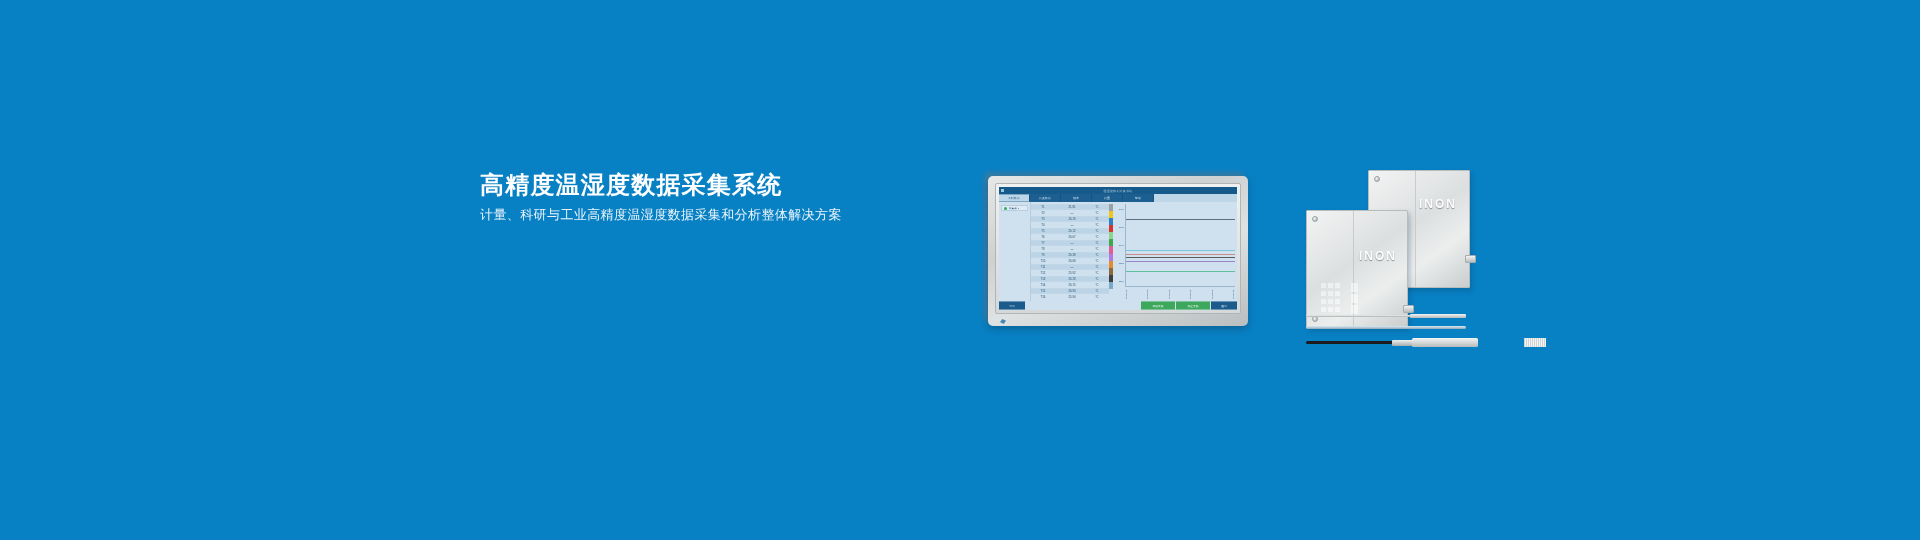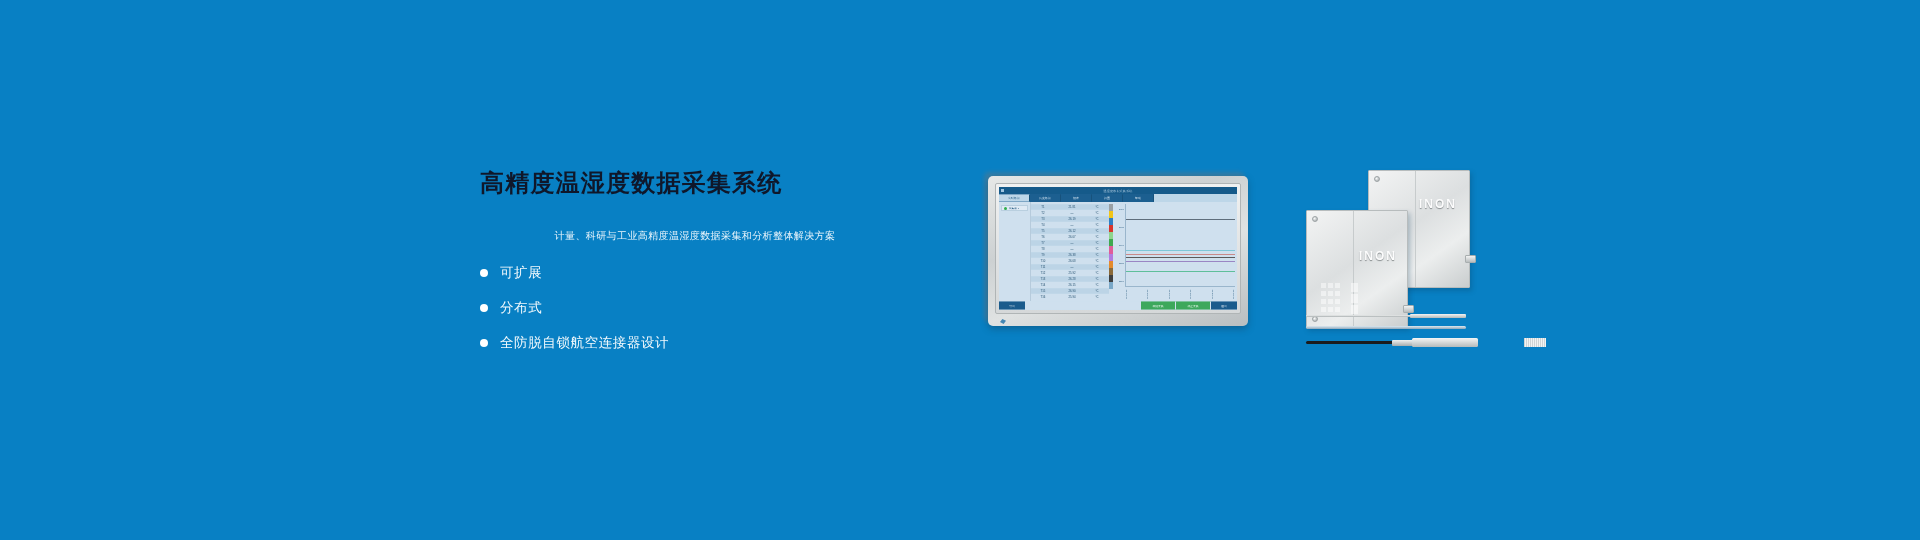--- a/index.html
+++ b/index.html
@@ -7,26 +7,26 @@
     width:1920px;height:540px;
     background:#0880c4;
     font-family:"Liberation Sans","DejaVu Sans",sans-serif;
     overflow:hidden;position:relative;
   }
   .banner{position:absolute;inset:0;background:#0880c4;}
 
   
   .copy{position:absolute;left:480px;top:172px;width:430px;}
   .headline{
-    font-size:24px;font-weight:bold;color:#0f172a;
-    letter-spacing:1.2px;line-height:1.1;margin:0 0 32px 0;white-space:nowrap;font-family:Liberation Mono, monospace;
+    font-size:24px;font-weight:bold;color:#ffffff;
+    letter-spacing:1.2px;line-height:1.1;margin:0 0 9px 0;white-space:nowrap;
   }
   .subline{
-    font-size:10px;color:#eaf5fc;letter-spacing:.4px;
-    line-height:1.2;margin:0 0 22px 0;white-space:nowrap;text-align:center;
+    font-size:13px;color:#eaf5fc;letter-spacing:.4px;
+    line-height:1.2;margin:0 0 22px 0;white-space:nowrap;
   }
   .bullets{list-style:none;margin:0;padding:0;}
   .bullets li{
     display:flex;align-items:center;gap:12px;
     font-size:13.5px;color:#f2f9fd;letter-spacing:.6px;
     margin-bottom:17px;
   }
   .dot{
     width:8px;height:8px;border-radius:50%;
     background:#ffffff;flex:0 0 auto;display:inline-block;
@@ -195,34 +195,20 @@
     background:repeating-linear-gradient(90deg,#cfd4d5 0 1px,#f2f3f3 1px 2px);}
 </style>
 </head>
 <body>
 
 <div class="banner">
 
   <div class="copy">
     <h1 class="headline">高精度温湿度数据采集系统</h1>
     <p class="subline">计量、科研与工业高精度温湿度数据采集和分析整体解决方案</p>
-    <ul class="bullets">
-      <li>
-        <span class="dot"></span>
-        <span>可扩展</span>
-      </li>
-      <li>
-        <span class="dot"></span>
-        <span>分布式</span>
-      </li>
-      <li>
-        <span class="dot"></span>
-        <span>全防脱自锁航空连接器设计</span>
-      </li>
-    </ul>
   </div>
 
   <div class="monitor">
     <div class="mon-shadow"></div>
     <div class="mon-body">
       <div class="mon-inner-bevel">
         <div class="screen">
 
           <div class="scr-title">
             <span class="tbtn"></span>

